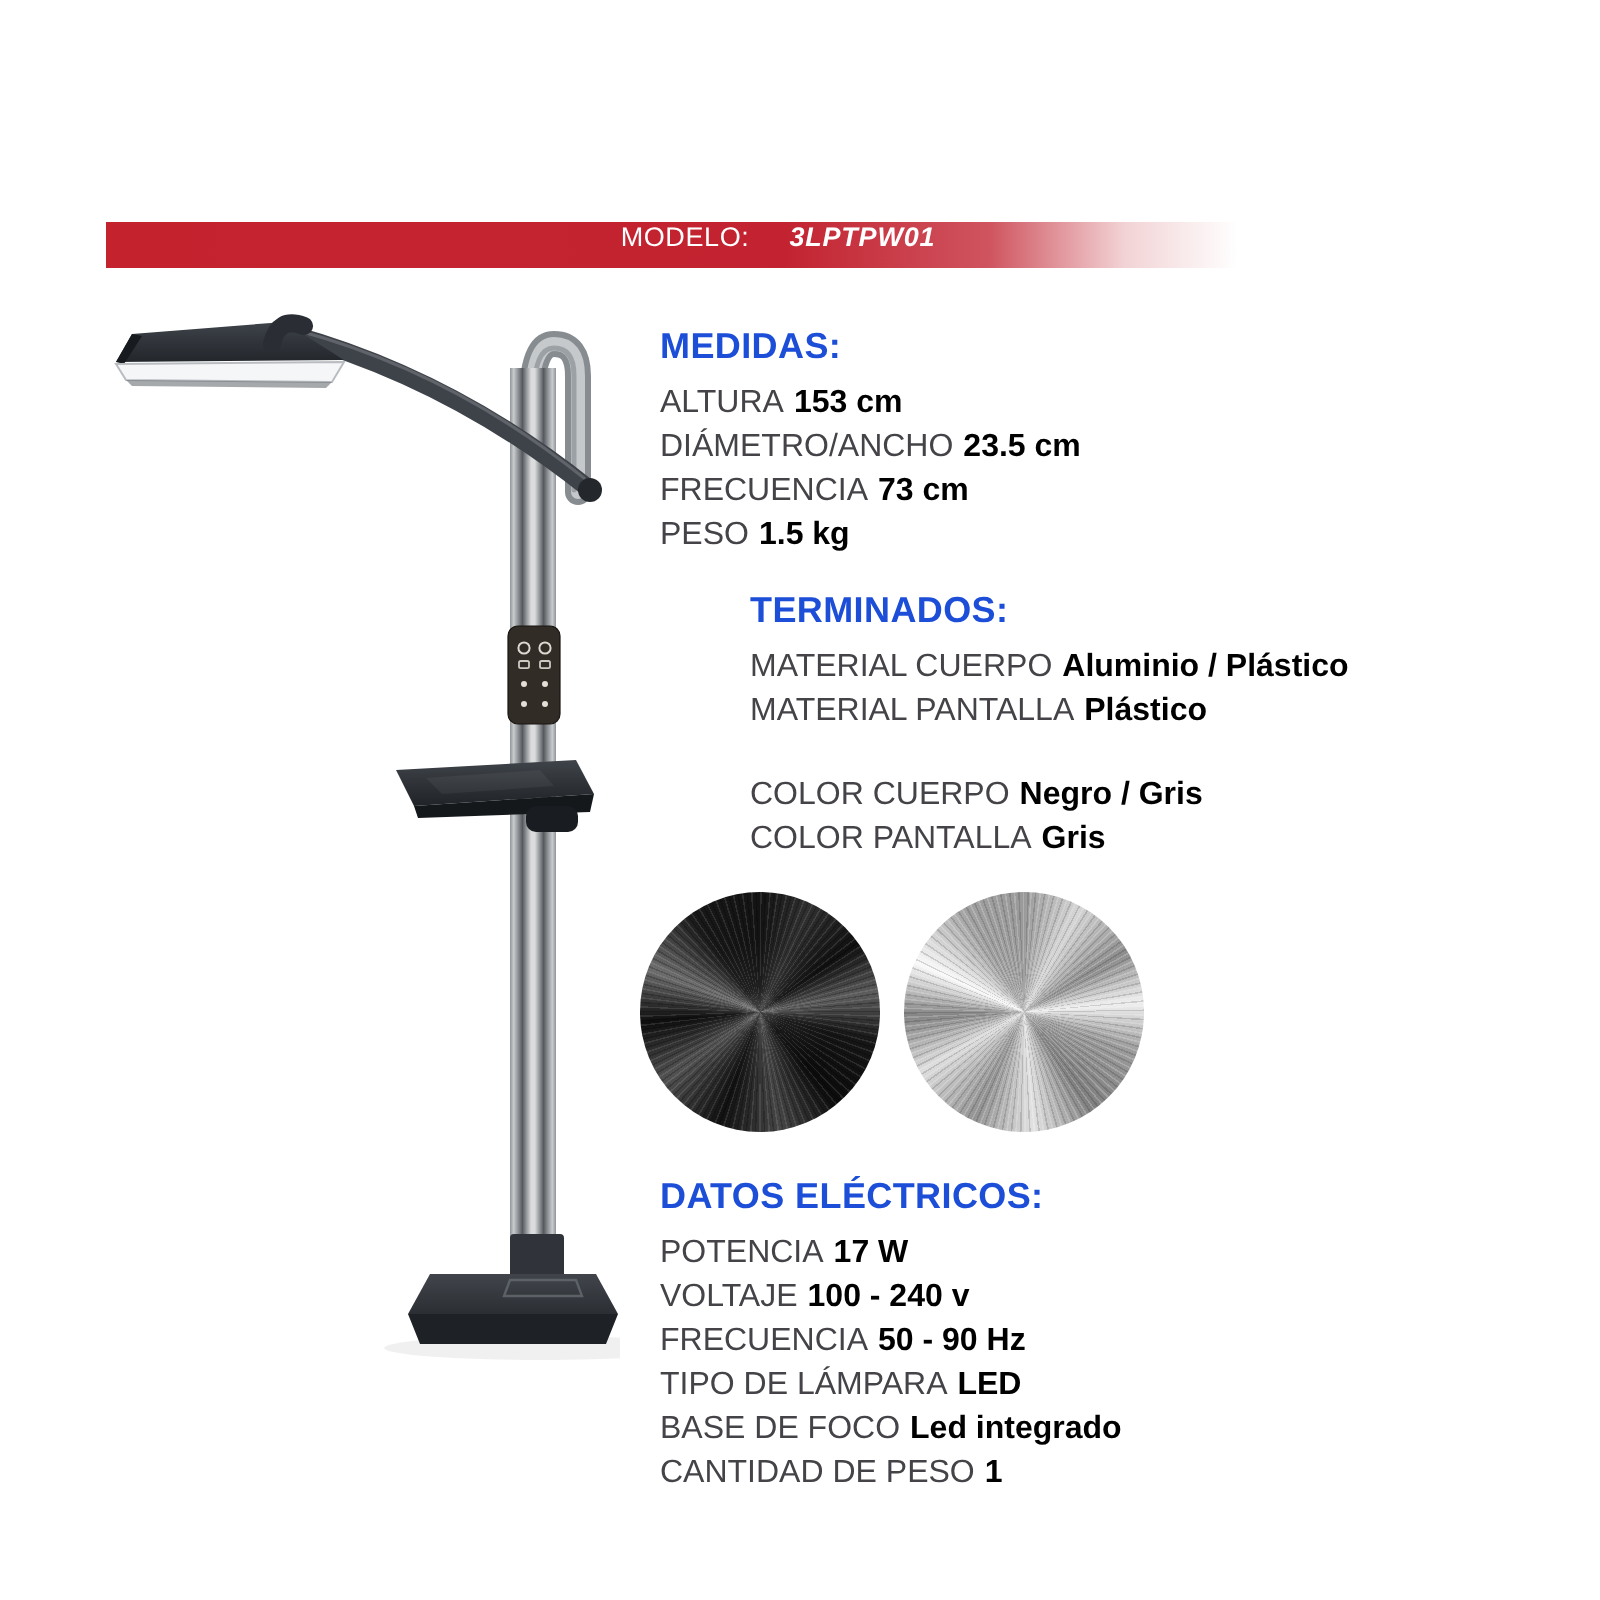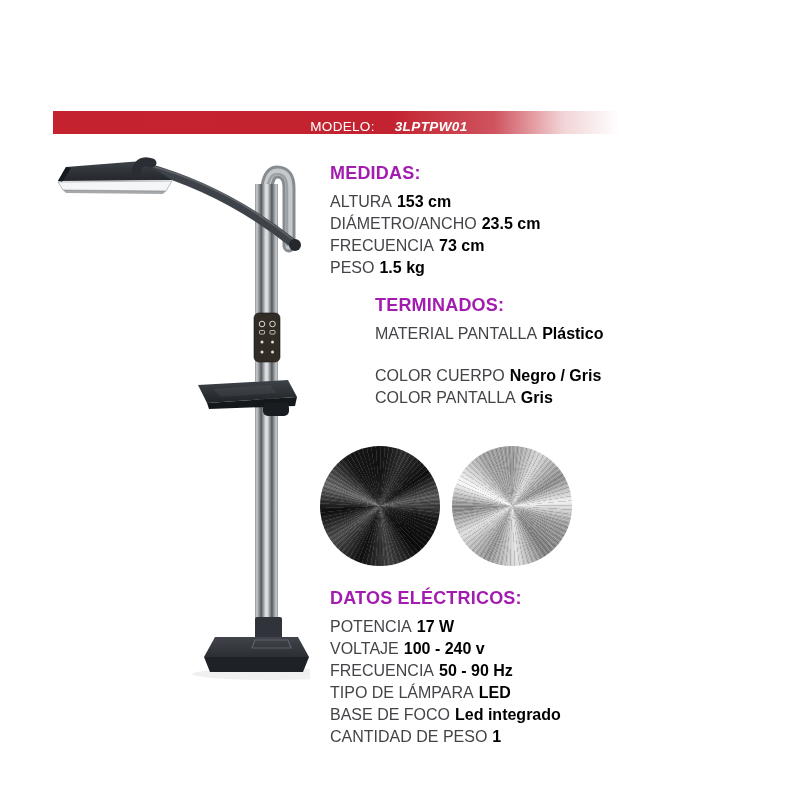--- a/index.html
+++ b/index.html
@@ -4,31 +4,31 @@
 <style>
   html,body{margin:0;padding:0;background:#ffffff;}
   body{width:800px;height:800px;position:relative;overflow:hidden;
        font-family:"Liberation Sans",sans-serif;}
   .page{position:absolute;inset:0;background:#fff;}
 
   
   .banner{position:absolute;left:53px;top:111px;width:566px;height:23px;
     background:linear-gradient(90deg,#c4232e 0%,#c32330 60%,#cf545f 78%,
                rgba(238,196,199,.75) 90%,rgba(255,255,255,0) 100%);}
-  .banner-text{position:absolute;inset:0;display:flex;align-items:flex-end;
+  .banner-text{position:absolute;inset:0;display:flex;align-items:flex-start;
     justify-content:center;padding-left:106px;box-sizing:border-box;
     color:#ffffff;font-size:13.5px;letter-spacing:.3px;white-space:nowrap;}
   .banner-model{font-weight:bold;font-style:italic;margin-left:20px;letter-spacing:.4px;}
 
   
   .sec{position:absolute;left:330px;}
   .sec-medidas{top:163px;}
   .sec-terminados{top:295px;margin-left:45px;}
   .sec-datos{top:588px;}
-  .sec-title{font-size:18px;font-weight:bold;color:#a21caf;line-height:20px;
+  .sec-title{font-size:18px;font-weight:bold;color:#1d4ed8;line-height:20px;
     margin:0 0 8px 0;letter-spacing:.2px;}
   .row{font-size:16px;color:#454348;line-height:22px;white-space:nowrap;}
   .val{font-weight:bold;color:#000000;margin-left:5px;}
   .group-gap{height:20px;}
 
   
   .swatch{position:absolute;width:120px;height:120px;border-radius:50%;}
   .swatch-dark{left:320px;top:446px;
     background:
       radial-gradient(circle, rgba(255,255,255,.22) 0%, rgba(255,255,255,.05) 14%, rgba(0,0,0,0) 42%),
@@ -152,20 +152,23 @@
       <span class="lbl">FRECUENCIA</span><span class="val">73 cm</span>
     </div>
     <div class="row">
       <span class="lbl">PESO</span><span class="val">1.5 kg</span>
     </div>
   </div>
 
   <div class="sec sec-terminados">
     <h2 class="sec-title">TERMINADOS:</h2>
     <div class="row">
+      <span class="lbl">MATERIAL CUERPO</span><span class="val">Aluminio / Plástico</span>
+    </div>
+    <div class="row">
       <span class="lbl">MATERIAL PANTALLA</span><span class="val">Plástico</span>
     </div>
     <div class="group-gap"></div>
     <div class="row">
       <span class="lbl">COLOR CUERPO</span><span class="val">Negro / Gris</span>
     </div>
     <div class="row">
       <span class="lbl">COLOR PANTALLA</span><span class="val">Gris</span>
     </div>
   </div>

